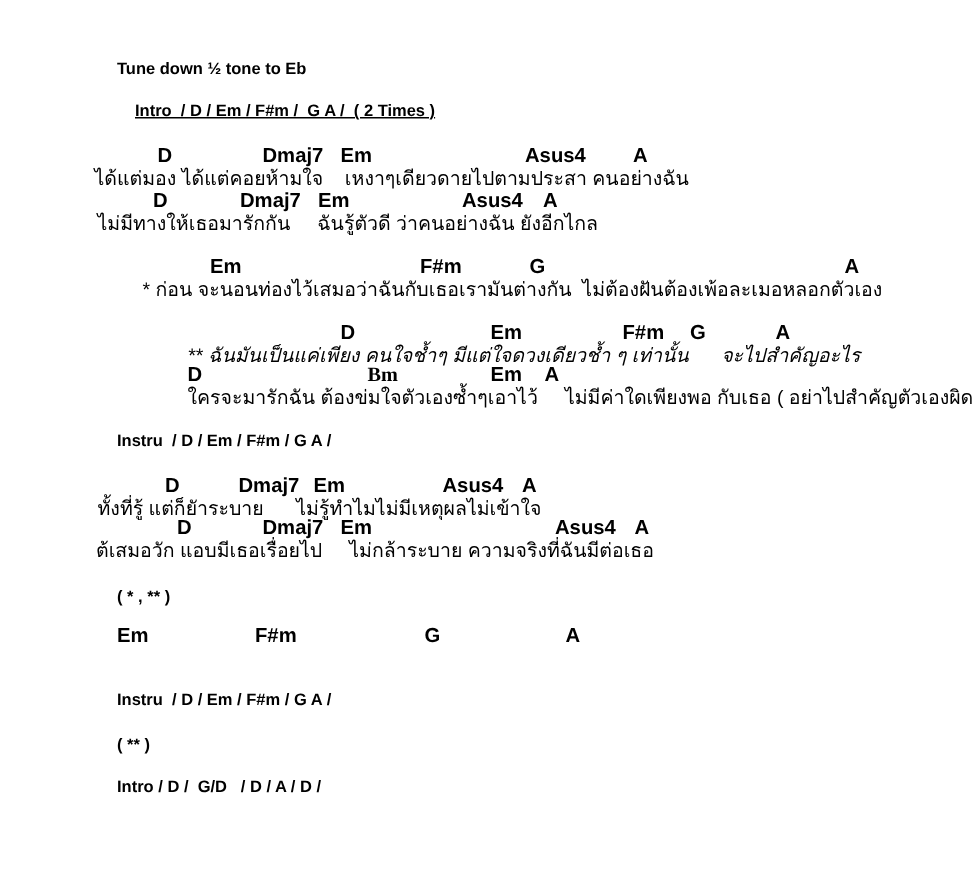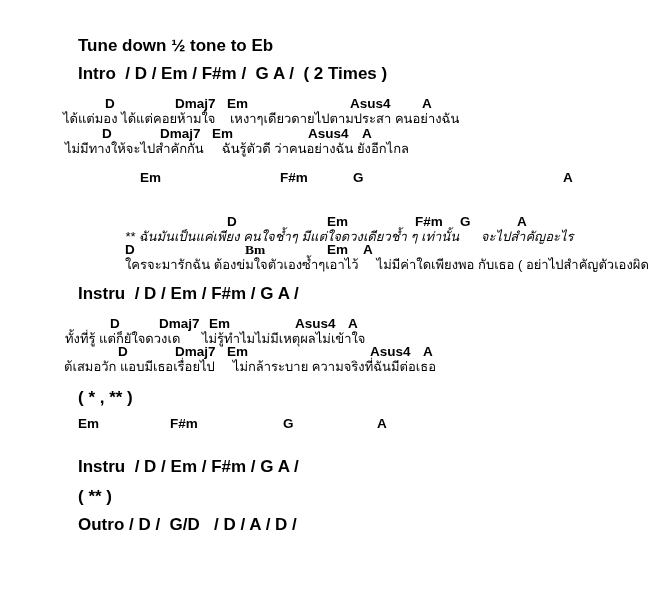--- a/index.html
+++ b/index.html
@@ -11,21 +11,21 @@
     position: relative;
     width: 651px;
     height: 591px;
     background: #ffffff;
     color: #000000;
     font-family: "Liberation Sans", "DejaVu Sans", sans-serif;
     overflow: hidden;
   }
   .heading {
     position: absolute;
-    font-size: 17px;
+    font-size: 11px;
     font-weight: bold;
     line-height: 14px;
     white-space: pre;
   }
   .lyric {
     position: absolute;
     font-size: 13px;
     font-weight: normal;
     line-height: 15px;
     white-space: pre;
@@ -43,43 +43,44 @@
     font-weight: bold;
     line-height: 14px;
     white-space: pre;
   }
 </style>
 </head>
 <body>
 
 <div class="sheet">
     <div class="heading" style="left: 78px; top: 39px;">Tune down ½ tone to Eb</div>
-    <div class="heading" style="left: 78px; top: 67px;">Intro  / D / Em / F#m /  G A /  ( 2 Times )</div>
+    <div class="heading" style="left: 90px; top: 67px; text-decoration: underline;">Intro  / D / Em / F#m /  G A /  ( 2 Times )</div>
     <div class="chord-row" style="top: 97px;">
       <span class="chord" style="left: 105px;">D</span>
       <span class="chord" style="left: 175px;">Dmaj7</span>
       <span class="chord" style="left: 227px;">Em</span>
       <span class="chord" style="left: 350px;">Asus4</span>
       <span class="chord" style="left: 422px;">A</span>
     </div>
     <div class="lyric" style="left: 63px; top: 111px;">ได้แต่มอง ได้แต่คอยห้ามใจ    เหงาๆเดียวดายไปตามประสา คนอย่างฉัน</div>
     <div class="chord-row" style="top: 127px;">
       <span class="chord" style="left: 102px;">D</span>
       <span class="chord" style="left: 160px;">Dmaj7</span>
       <span class="chord" style="left: 212px;">Em</span>
       <span class="chord" style="left: 308px;">Asus4</span>
       <span class="chord" style="left: 362px;">A</span>
     </div>
-    <div class="lyric" style="left: 65px; top: 141px;">ไม่มีทางให้จะไปสำคักกัน     ฉันรู้ตัวดี ว่าคนอย่างฉัน ยังอีกไกล</div>
+    <div class="lyric" style="left: 65px; top: 141px;">ไม่มีทางให้เธอมารักกัน     ฉันรู้ตัวดี ว่าคนอย่างฉัน ยังอีกไกล</div>
     <div class="chord-row" style="top: 171px;">
       <span class="chord" style="left: 140px;">Em</span>
       <span class="chord" style="left: 280px;">F#m</span>
       <span class="chord" style="left: 353px;">G</span>
       <span class="chord" style="left: 563px;">A</span>
     </div>
+    <div class="lyric" style="left: 95px; top: 185px;">* ก่อน จะนอนท่องไว้เสมอว่าฉันกับเธอเรามันต่างกัน  ไม่ต้องฝันต้องเพ้อละเมอหลอกตัวเอง</div>
     <div class="chord-row" style="top: 215px;">
       <span class="chord" style="left: 227px;">D</span>
       <span class="chord" style="left: 327px;">Em</span>
       <span class="chord" style="left: 415px;">F#m</span>
       <span class="chord" style="left: 460px;">G</span>
       <span class="chord" style="left: 517px;">A</span>
     </div>
     <div class="lyric" style="left: 125px; top: 229px; font-style: italic;">** ฉันมันเป็นแค่เพียง คนใจช้ำๆ มีแต่ใจดวงเดียวช้ำ ๆ เท่านั้น      จะไปสำคัญอะไร</div>
     <div class="chord-row" style="top: 243px;">
       <span class="chord" style="left: 125px;">D</span>
@@ -89,32 +90,32 @@
     </div>
     <div class="lyric" style="left: 125px; top: 257px;">ใครจะมารักฉัน ต้องข่มใจตัวเองซ้ำๆเอาไว้     ไม่มีค่าใดเพียงพอ กับเธอ ( อย่าไปสำคัญตัวเองผิด )</div>
     <div class="heading" style="left: 78px; top: 287px;">Instru  / D / Em / F#m / G A /</div>
     <div class="chord-row" style="top: 317px;">
       <span class="chord" style="left: 110px;">D</span>
       <span class="chord" style="left: 159px;">Dmaj7</span>
       <span class="chord" style="left: 209px;">Em</span>
       <span class="chord" style="left: 295px;">Asus4</span>
       <span class="chord" style="left: 348px;">A</span>
     </div>
-    <div class="lyric" style="left: 65px; top: 331px;">ทั้งที่รู้ แต่ก็ยัใจดวงเด      ไม่รู้ทำไมไม่มีเหตุผลไม่เข้าใจ</div>
+    <div class="lyric" style="left: 65px; top: 331px;">ทั้งที่รู้ แต่ก็ยัาระบาย      ไม่รู้ทำไมไม่มีเหตุผลไม่เข้าใจ</div>
     <div class="chord-row" style="top: 345px;">
       <span class="chord" style="left: 118px;">D</span>
       <span class="chord" style="left: 175px;">Dmaj7</span>
       <span class="chord" style="left: 227px;">Em</span>
       <span class="chord" style="left: 370px;">Asus4</span>
       <span class="chord" style="left: 423px;">A</span>
     </div>
     <div class="lyric" style="left: 64px; top: 359px;">ต้เสมอวัก แอบมีเธอเรื่อยไป     ไม่กล้าระบาย ความจริงที่ฉันมีต่อเธอ</div>
     <div class="heading" style="left: 78px; top: 391px;">( * , ** )</div>
     <div class="chord-row" style="top: 417px;">
       <span class="chord" style="left: 78px;">Em</span>
       <span class="chord" style="left: 170px;">F#m</span>
       <span class="chord" style="left: 283px;">G</span>
       <span class="chord" style="left: 377px;">A</span>
     </div>
     <div class="heading" style="left: 78px; top: 460px;">Instru  / D / Em / F#m / G A /</div>
     <div class="heading" style="left: 78px; top: 490px;">( ** )</div>
-    <div class="heading" style="left: 78px; top: 518px;">Outro / D /  G/D   / D / A / D /</div>
+    <div class="heading" style="left: 78px; top: 518px;">Intro / D /  G/D   / D / A / D /</div>
   </div>
 
 </body></html>

